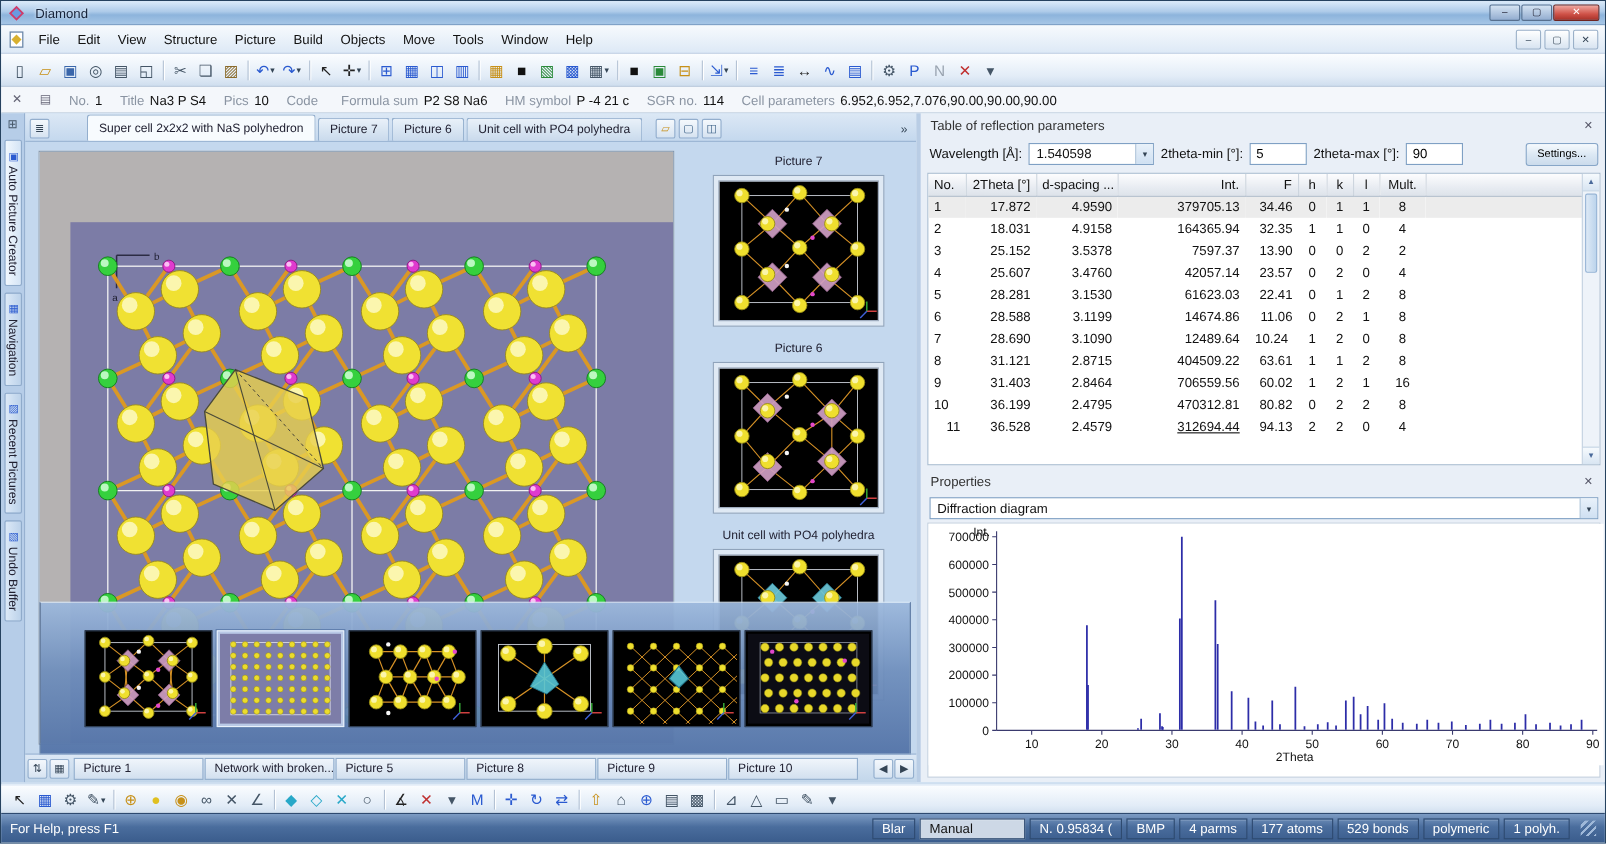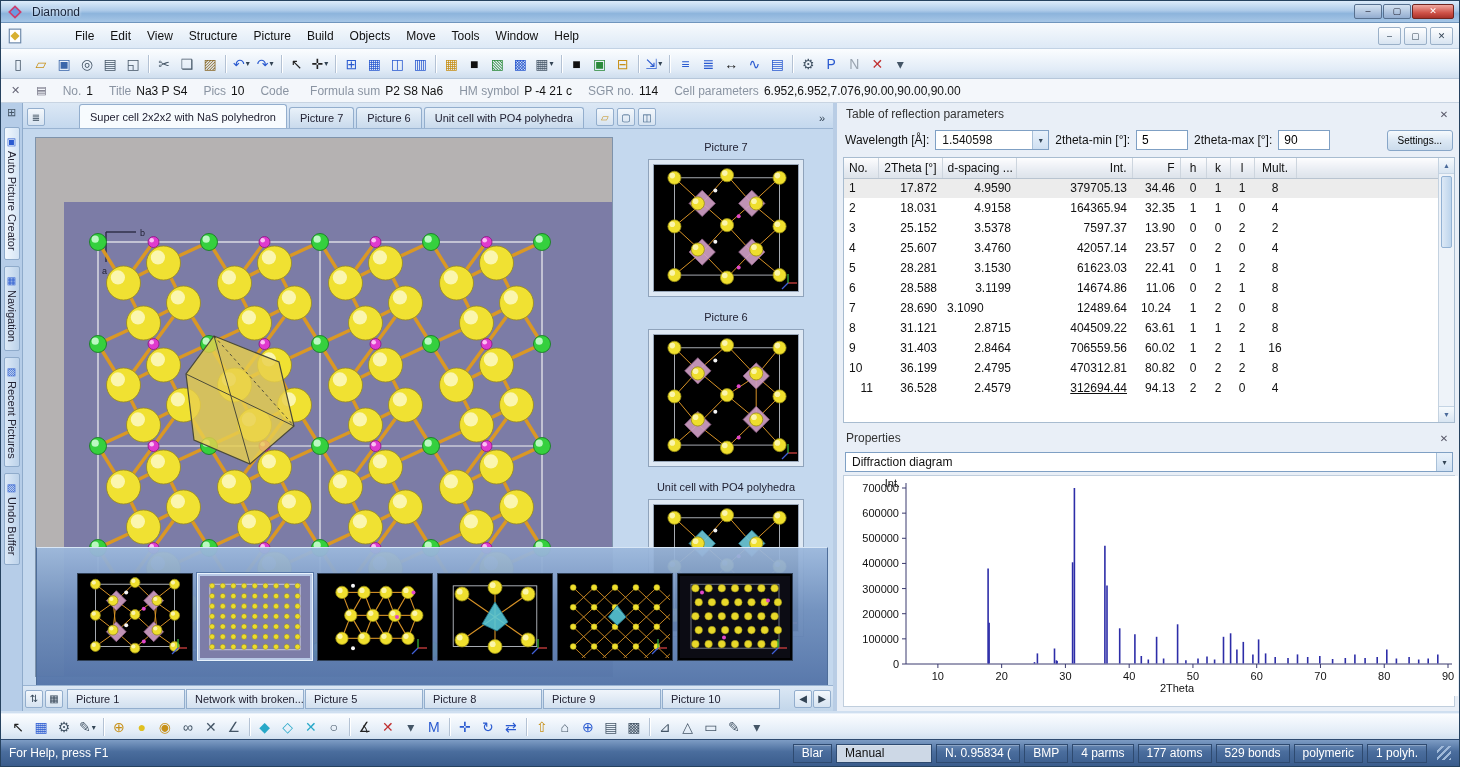--- a/index.html
+++ b/index.html
@@ -8,21 +8,21 @@
 .window{position:relative;width:1460px;height:767px;overflow:hidden;border:1px solid #26425f;background:#cfdff0;}
 
 
 .titlebar{position:absolute;left:0;top:0;right:0;height:22px;background:linear-gradient(180deg,#dcebfa 0%,#aecbe9 45%,#8db4dc 60%,#a6c6e6 100%);border-bottom:1px solid #6f95bd;display:flex;align-items:center;padding-left:6px;}
 .title-text{margin-left:5px;color:#16233a;text-shadow:0 0 3px #fff;}
 .win-buttons{position:absolute;right:5px;top:3px;display:flex;gap:1px;}
 .wbtn{width:28px;height:15px;display:flex;align-items:center;justify-content:center;font-size:9px;line-height:1;color:#223;border:1px solid #57708f;border-radius:2px;background:linear-gradient(#d5e3f2,#93add0);}
 .wbtn.close{width:42px;background:linear-gradient(#f0a8a0,#cf5248 60%,#a8322a);border-color:#6e241f;color:#fff;}
 
 
-.menubar{position:absolute;top:22px;left:0;right:0;height:26px;background:linear-gradient(#f7fafd,#dde9f6);border-bottom:1px solid #c2d2e4;display:flex;align-items:center;padding:0 6px;gap:40px;}
+.menubar{position:absolute;top:22px;left:0;right:0;height:26px;background:linear-gradient(#f7fafd,#dde9f6);border-bottom:1px solid #c2d2e4;display:flex;align-items:center;padding:0 6px;}
 .doc-icon{width:16px;height:16px;margin-right:4px;}
 .menu-item{padding:4px 8px;cursor:default;}
 .mdi-buttons{margin-left:auto;display:flex;gap:3px;}
 .mdi-btn{width:23px;height:18px;border:1px solid #9ab0c8;border-radius:2px;display:flex;align-items:center;justify-content:center;background:linear-gradient(#ffffff,#d8e4f1);font-size:9px;color:#345;}
 
 
 .toolbar{position:absolute;left:0;right:0;display:flex;align-items:center;gap:1px;padding:0 6px;background:linear-gradient(#fbfdff,#e2ecf7 70%,#cfdeee);border-bottom:1px solid #b7c7da;}
 #toolbar-top{top:48px;height:30px;}
 #toolbar-bottom{top:712px;height:28px;border-top:1px solid #e9f1fa;}
 .tb-btn{height:22px;min-width:22px;display:flex;align-items:center;justify-content:center;padding:0 2px;border:1px solid transparent;border-radius:2px;}
@@ -1516,21 +1516,21 @@
               <td style="text-align: right;">11.06</td>
               <td style="text-align: center;">0</td>
               <td style="text-align: center;">2</td>
               <td style="text-align: center;">1</td>
               <td style="text-align: center;">8</td>
               <td></td>
             </tr>
             <tr>
               <td style="text-align: left;">7</td>
               <td style="text-align: right;">28.690</td>
-              <td style="">3.1090</td>
+              <td style="text-align: right;">3.1090</td>
               <td style="text-align: right;">12489.64</td>
               <td style="text-align: center;">10.24</td>
               <td style="text-align: center;">1</td>
               <td style="text-align: center;">2</td>
               <td style="text-align: center;">0</td>
               <td style="text-align: center;">8</td>
               <td></td>
             </tr>
             <tr>
               <td style="text-align: left;">8</td>

